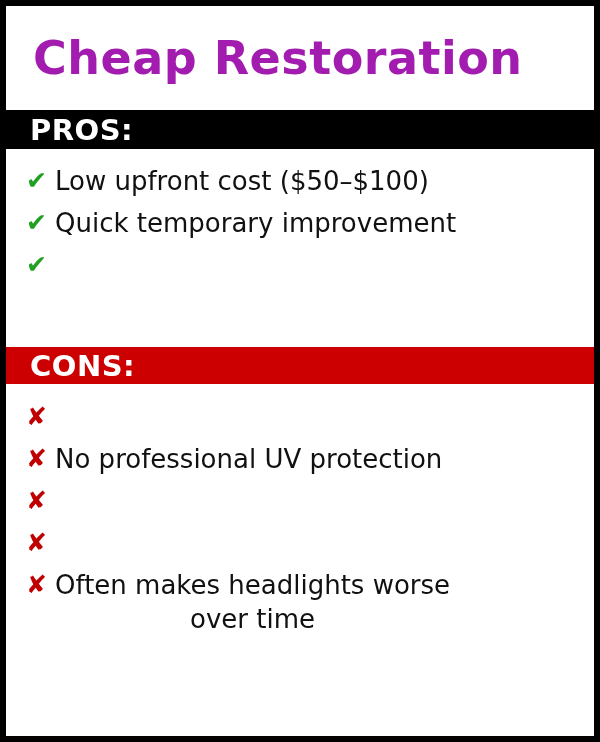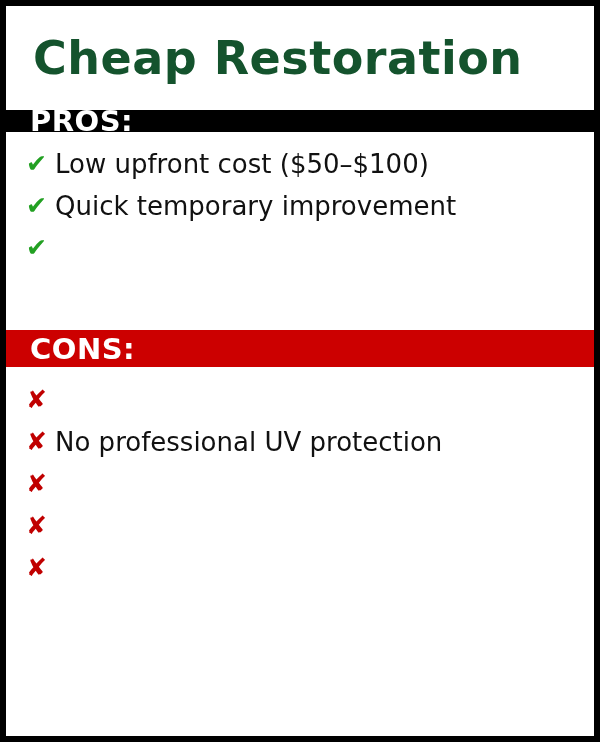--- a/index.html
+++ b/index.html
@@ -16,35 +16,35 @@
 
   .title-block {
     height: 104px;
     display: flex;
     align-items: center;
     padding-left: 27px;
   }
   .title-block h1 {
     font-size: 46px;
     font-weight: bold;
-    color: #14532d;
+    color: #a21caf;
     letter-spacing: 0.5px;
     line-height: 1;
   }
 
   .section-bar {
     display: flex;
     align-items: center;
     padding-left: 24px;
     color: #ffffff;
     font-weight: bold;
     font-size: 29px;
     letter-spacing: 0.5px;
   }
-  .pros-bar { background: var(--header-black, #000000); height: 22px; }
+  .pros-bar { background: var(--header-black, #000000); height: 39px; }
   .cons-bar { background: var(--cons-red, #CC0000); height: 37px; }
 
   .list { padding: 15px 30px 0 20px; }
   .pros-list { height: 198px; }
   .cons-list { padding-top: 16px; }
 
   .item {
     display: flex;
     align-items: flex-start;
     margin-bottom: 8px;
@@ -112,16 +112,18 @@
       <div class="item">
         <span class="icon cross">✘</span>
       </div>
 
       <div class="item">
         <span class="icon cross">✘</span>
       </div>
 
       <div class="item">
         <span class="icon cross">✘</span>
+        <span class="text">Often makes headlights worse
+over time</span>
       </div>
     </div>
 
 </div>
 
 </body></html>

